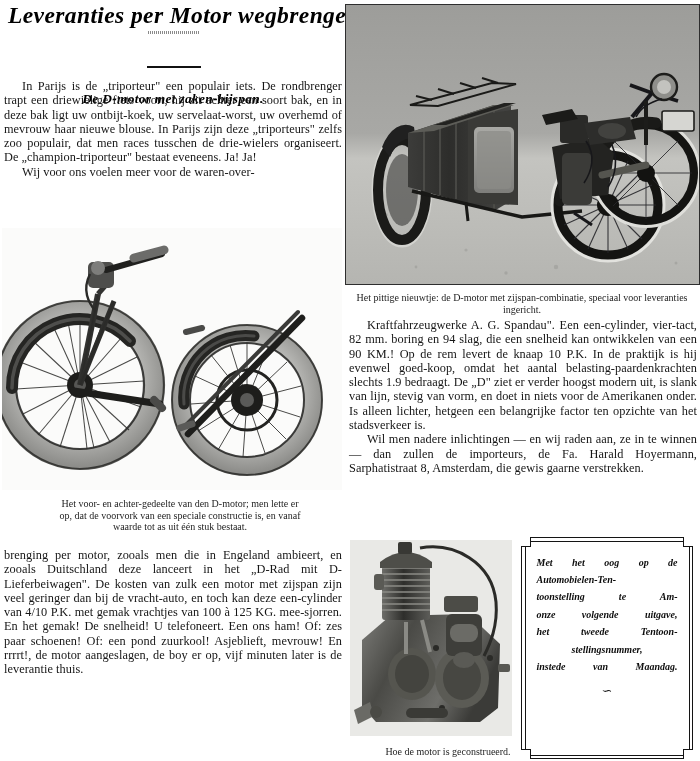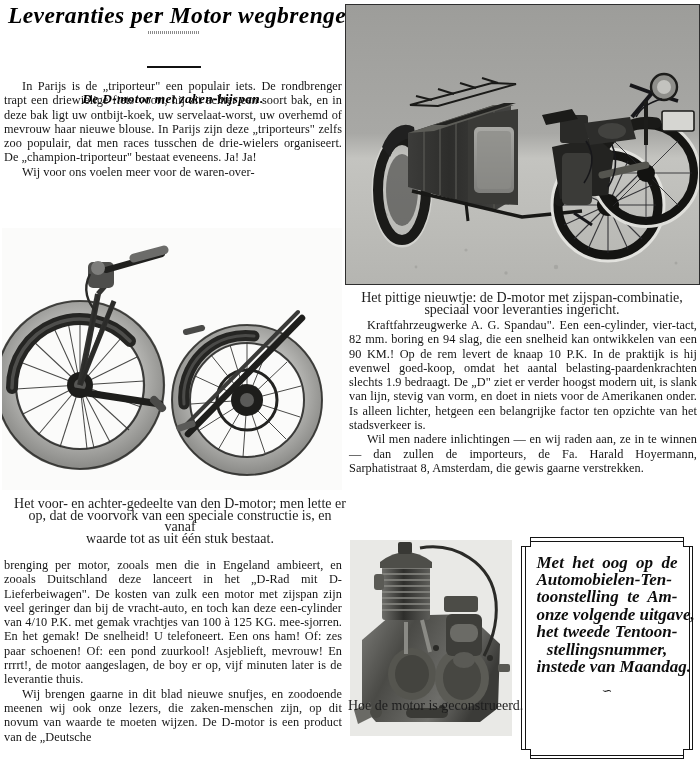--- a/index.html
+++ b/index.html
@@ -19,21 +19,21 @@
     margin:0 0 0 0;
     font-size:12.3px;
     line-height:14.3px;
     text-align:justify;
     text-indent:18px;
     color:#151515;
     letter-spacing:0.05px;
   }
   p.body.cont{text-indent:0;}
   .caption{
-    font-size:14px;
+    font-size:10px;
     line-height:11.6px;
     text-align:center;
     color:#1d1d1d;
   }
 
   
   #masthead{
     position:absolute;left:8px;top:2px;width:330px;
     font-style:italic;font-weight:700;
     font-size:23.5px;line-height:26px;
@@ -61,25 +61,25 @@
   .photo svg{display:block;width:100%;height:100%;}
 
   #photo-sidecar{left:345px;top:4px;width:355px;height:281px;
       border:1px solid #2e2e2e;box-sizing:border-box;background:#b9b9b6;}
   #photo-wheels{left:2px;top:228px;width:340px;height:262px;background:#fbfbfa;}
   #photo-engine{left:350px;top:540px;width:162px;height:196px;background:#e8e8e6;}
 
   
   #cap-sidecar{position:absolute;left:347px;top:292px;width:350px;}
   #cap-wheels{position:absolute;left:12px;top:498px;width:336px;}
-  #cap-engine{position:absolute;left:348px;top:700px;width:200px;text-align:left;}
+  #cap-engine{position:absolute;left:348px;top:746px;width:200px;text-align:center;}
 
   
   #col-left-top{left:4px;top:79px;width:338px;}
-  #col-left-bottom{left:4px;top:548px;width:338px;margin-top:10px;}
+  #col-left-bottom{left:4px;top:548px;width:338px;}
   #col-right{left:349px;top:318px;width:348px;}
 
   
   #advert{
     position:absolute;left:521px;top:537px;width:172px;height:222px;
     box-sizing:border-box;
     border:1.6px solid #141414;
     padding:2.5px;
   }
   #advert .inner{
@@ -91,21 +91,21 @@
   }
   #advert .corner{
     position:absolute;width:9px;height:9px;background:#ffffff;
   }
   #advert .c-tl{left:-1px;top:-1px;border-right:1.4px solid #141414;border-bottom:1.4px solid #141414;transform:rotate(0deg);}
   #advert .c-tr{right:-1px;top:-1px;border-left:1.4px solid #141414;border-bottom:1.4px solid #141414;}
   #advert .c-bl{left:-1px;bottom:-1px;border-right:1.4px solid #141414;border-top:1.4px solid #141414;}
   #advert .c-br{right:-1px;bottom:-1px;border-left:1.4px solid #141414;border-top:1.4px solid #141414;}
   #advert .adline{
     font-style:italic;font-weight:700;
-    font-size:17px;line-height:17.4px;
+    font-size:10px;line-height:17.4px;
     text-align:justify;text-align-last:justify;
     color:#0d0d0d;white-space:nowrap;
   }
   #advert .adline.ctr{text-align:left;text-align-last:center;}
   #advert .flourish{
     margin-top:9px;text-align:center;font-size:13px;color:#111;line-height:1;
   }
 </style>
 </head>
 <body>
@@ -221,21 +221,20 @@
   </div>
 
   <div class="caption" id="cap-wheels">
     <span>Het voor- en achter-gedeelte van den D-motor; men lette er</span><br>
     <span>op, dat de voorvork van een speciale constructie is, en vanaf</span><br>
     <span>waarde tot as uit één stuk bestaat.</span>
   </div>
 
   <div class="col" id="col-left-bottom">
     <p class="body cont">brenging per motor, zooals men die in Engeland ambieert, en zooals Duitschland deze lanceert in het „D-Rad mit D-Lieferbeiwagen". De kosten van zulk een motor met zijspan zijn veel geringer dan bij de vracht-auto, en toch kan deze een-cylinder van 4/10 P.K. met gemak vrachtjes van 100 à 125 KG. mee-sjorren. En het gemak! De snelheid! U telefoneert. Een ons ham! Of: zes paar schoenen! Of: een pond zuurkool! Asjeblieft, mevrouw! En rrrrt!, de motor aangeslagen, de boy er op, vijf minuten later is de leverantie thuis.</p>
-    <p class="body">Wij brengen gaarne in dit blad nieuwe snufjes, en zoodoende meenen wij ook onze lezers, die zaken-menschen zijn, op dit novum van waarde te moeten wijzen. De D-motor is een product van de „Deutsche</p>
   </div>
 
   <div class="photo" id="photo-sidecar">
     <svg viewBox="0 0 353 279" preserveAspectRatio="none" aria-hidden="true">
       <defs>
         <linearGradient id="bgG" x1="0" y1="0" x2="0" y2="1">
           <stop offset="0%" stop-color="#9d9d9a"></stop>
           <stop offset="46%" stop-color="#a8a8a5"></stop>
           <stop offset="55%" stop-color="#c4c4c0"></stop>
           <stop offset="100%" stop-color="#b5b5b1"></stop>

